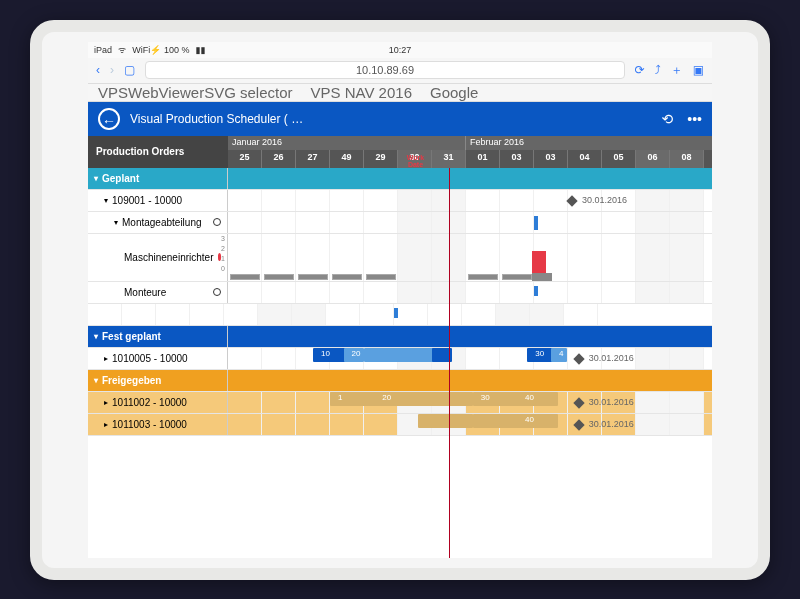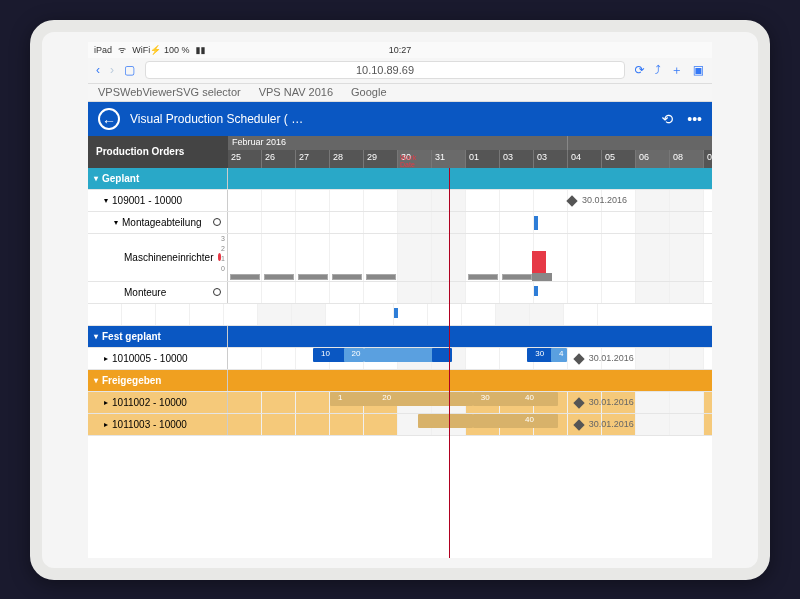--- a/index.html
+++ b/index.html
@@ -9,38 +9,38 @@
 
   
   .statusbar { height: 16px; background: #fafafa; display: flex; align-items: center; justify-content: flex-start; font-size: 9px; color: #333; padding: 0 6px; }
   .statusbar .left, .statusbar .right { display: flex; gap: 6px; align-items: center; }
   .statusbar .center { position: absolute; left: 50%; transform: translateX(-50%); }
 
   
   .safari-bar { height: 26px; background: #f6f6f6; border-bottom: 1px solid #ddd; display: flex; align-items: center; gap: 10px; padding: 0 8px; font-size: 12px; color: #3478f6; }
   .safari-bar .urlbox { flex: 1; background: #fff; border: 1px solid #ddd; border-radius: 4px; text-align: center; font-size: 11px; color: #555; padding: 2px 0; }
 
-  .bookmarks { height: 18px; background: #f6f6f6; border-bottom: 1px solid #ddd; display: flex; gap: 18px; align-items: center; padding: 0 10px; font-size: 11px; color: #666; }
+  .bookmarks { height: 18px; background: #f6f6f6; border-bottom: 1px solid #ddd; display: flex; gap: 18px; align-items: center; padding: 0 10px; font-size: 15px; color: #666; }
 
   
   .app-header { height: 34px; background: #0a57c2; color: #fff; display: flex; align-items: center; padding: 0 10px; gap: 10px; position: relative; }
   .app-header .title { font-size: 12px; font-weight: 300; }
   .back-circle { width: 22px; height: 22px; border: 2px solid #fff; border-radius: 50%; display: flex; align-items: center; justify-content: center; font-size: 14px; }
   .app-header .right-icons { margin-left: auto; display: flex; gap: 14px; font-size: 14px; }
 
   
   .scheduler { flex: 1; display: flex; flex-direction: column; background: #fff; position: relative; }
   .sched-head { display: flex; background: #555; color: #fff; font-size: 10px; }
   .left-col { width: 140px; flex-shrink: 0; }
   .sched-head .left-col { background: #444; display: flex; align-items: center; padding: 10px 8px; font-weight: bold; font-size: 10px; }
   .timeline { flex: 1; position: relative; }
   .month-row { height: 14px; display: flex; background: #666; font-size: 9px; }
   .month-row div { border-right: 1px solid #888; padding: 1px 4px; }
   .day-row { height: 18px; display: flex; background: #555; font-size: 9px; }
-  .day-cell { width: 34px; border-right: 1px solid #777; text-align: left; padding: 2px 3px; position: relative; }
+  .day-cell { width: 34px; border-right: 1px solid #777; text-align: center; padding: 2px 3px; position: relative; font-weight: bold; }
   .day-cell.weekend { background: #6a6a6a; }
   .work-date { position: absolute; color: #e63946; font-size: 7px; bottom: 0; left: 2px; }
 
   .rows { flex: 1; overflow: hidden; position: relative; }
   .row { display: flex; border-bottom: 1px solid #e5e5e5; min-height: 22px; position: relative; }
   .row .left-col { background: #fff; border-right: 1px solid #ccc; display: flex; align-items: center; font-size: 10px; padding: 3px 6px; gap: 4px; }
   .row .cells { flex: 1; position: relative; display: flex; }
   .row .cells .cell { width: 34px; border-right: 1px solid #f0f0f0; }
   .row .cells .cell.weekend { background: #f5f5f5; }
 
@@ -114,27 +114,28 @@
         <span>⟲</span>
         <span>•••</span>
       </div>
     </div>
 
     <div class="scheduler">
       <div class="sched-head">
         <div class="left-col">Production Orders</div>
         <div class="timeline">
           <div class="month-row" id="month-row">
+              <div style="width: 238px;">Januar 2016</div>
               <div style="width: 340px;">Februar 2016</div>
             </div>
           <div class="day-row" id="day-row">
               <div class="day-cell">25</div>
               <div class="day-cell">26</div>
               <div class="day-cell">27</div>
-              <div class="day-cell">28</div>
+              <div class="day-cell">49</div>
               <div class="day-cell">29</div>
               <div class="day-cell weekend">30<div class="work-date">Work Date</div></div>
               <div class="day-cell weekend">31</div>
               <div class="day-cell">01</div>
               <div class="day-cell">03</div>
               <div class="day-cell">03</div>
               <div class="day-cell">04</div>
               <div class="day-cell">05</div>
               <div class="day-cell weekend">06</div>
               <div class="day-cell weekend">08</div>

